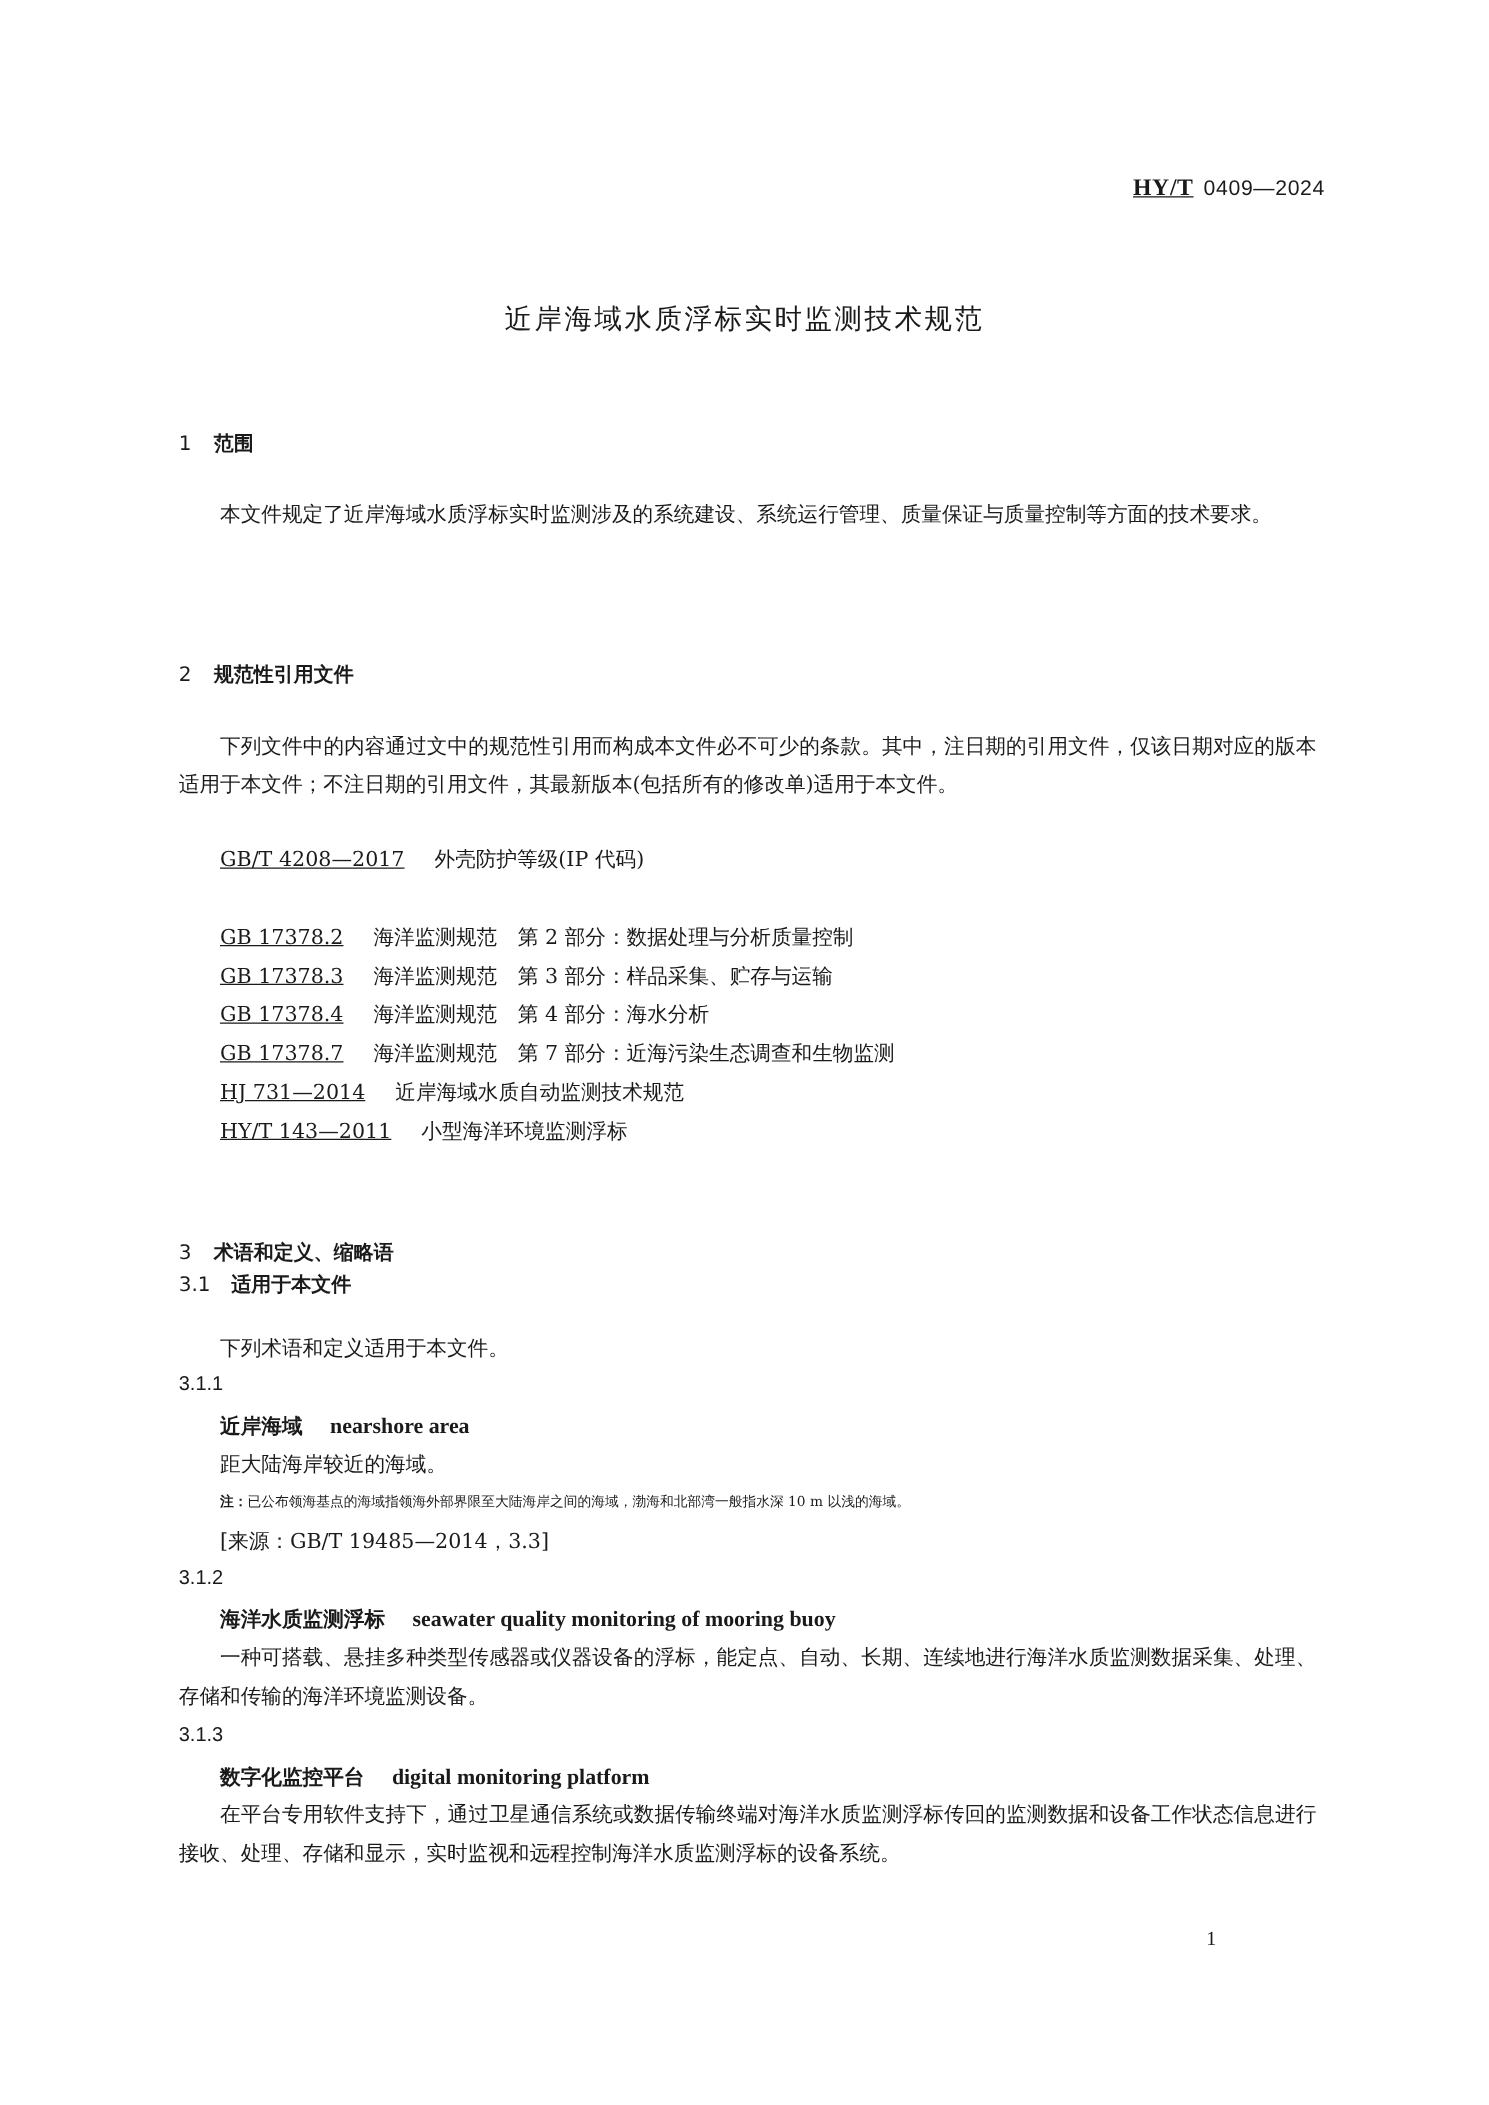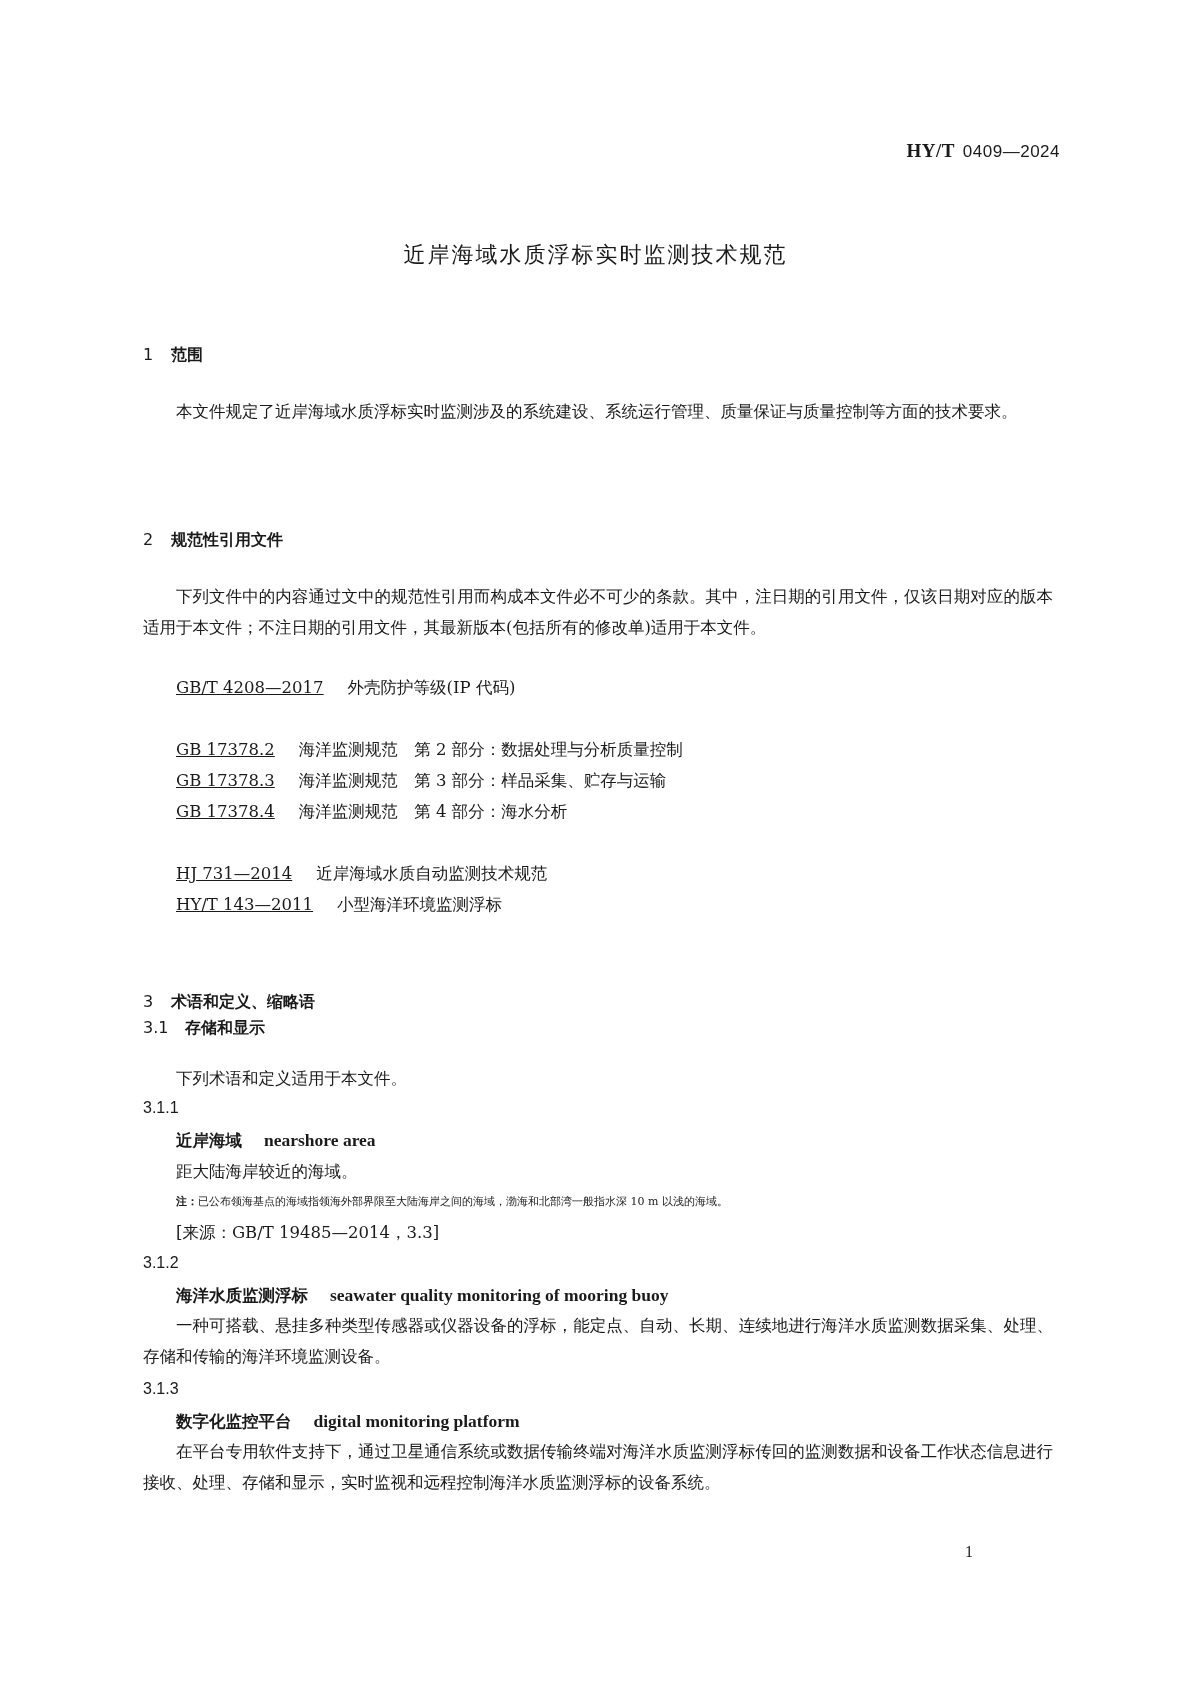--- a/index.html
+++ b/index.html
@@ -1,21 +1,21 @@
 <!DOCTYPE html>
 <html><head>
   <meta charset="utf-8">
   <style>
     html, body { margin: 0; padding: 0; background: #ffffff; }
     body { width: 1191px; height: 1684px; position: relative; overflow: hidden; color: #1a1a1a; }
     .page { position: absolute; left: 0; top: 0; width: 1191px; height: 1684px; }
     .abs { position: absolute; white-space: nowrap; }
 
     .std-code { right: 131px; top: 140px; font-size: 17px; letter-spacing: 0.5px; }
-    .std-code .pre { font-family: "Liberation Serif", serif; font-weight: bold; font-size: 19px; margin-right: 8px; }
+    .std-code .pre { font-family: "Liberation Serif", serif; font-weight: bold; font-size: 19px; margin-right: 8px; text-decoration: underline; }
     .std-code .num { font-family: "Liberation Sans", sans-serif; font-size: 17px; }
 
     .doc-title { left: 0; width: 1191px; top: 240px; text-align: center; font-size: 22px; letter-spacing: 2px; font-family: "DejaVu Sans", sans-serif; }
 
     .h1 { left: 143px; font-size: 16px; font-family: "DejaVu Sans", sans-serif; font-weight: bold; }
     .h1 .no { font-weight: normal; display: inline-block; width: 28px; }
     .h2 { left: 143px; font-size: 16px; font-family: "DejaVu Sans", sans-serif; font-weight: bold; }
     .h2 .no { font-weight: normal; display: inline-block; width: 42px; }
     .h3 { left: 143px; font-size: 16px; font-family: "Liberation Sans", sans-serif; }
 
@@ -46,28 +46,29 @@
 
   <div class="abs h1" style="top:530px;">
     <span class="no">2</span><span>规范性引用文件</span>
   </div>
   <div class="para" style="top:581px;">下列文件中的内容通过文中的规范性引用而构成本文件必不可少的条款。其中，注日期的引用文件，仅该日期对应的版本适用于本文件；不注日期的引用文件，其最新版本(包括所有的修改单)适用于本文件。</div>
 
   <div class="line" style="top:677px;"><span class="code">GB/T 4208—2017</span><span>外壳防护等级(IP 代码)</span></div>
   <div class="line" style="top:739px;"><span class="code">GB 17378.2</span><span>海洋监测规范　第 2 部分：数据处理与分析质量控制</span></div>
   <div class="line" style="top:770px;"><span class="code">GB 17378.3</span><span>海洋监测规范　第 3 部分：样品采集、贮存与运输</span></div>
   <div class="line" style="top:801px;"><span class="code">GB 17378.4</span><span>海洋监测规范　第 4 部分：海水分析</span></div>
+  <div class="line" style="top:832px;"><span class="code">GB 17378.7</span><span>海洋监测规范　第 7 部分：近海污染生态调查和生物监测</span></div>
   <div class="line" style="top:863px;"><span class="code">HJ 731—2014</span><span>近岸海域水质自动监测技术规范</span></div>
   <div class="line" style="top:894px;"><span class="code">HY/T 143—2011</span><span>小型海洋环境监测浮标</span></div>
 
   <div class="abs h1" style="top:960px;margin-top:32px;">
     <span class="no">3</span><span>术语和定义、缩略语</span>
   </div>
   <div class="abs h2" style="top:1018px;">
-    <span class="no">3.1</span><span>存储和显示</span>
+    <span class="no">3.1</span><span>适用于本文件</span>
   </div>
   <div class="line" style="top:1068px;">下列术语和定义适用于本文件。</div>
 
   <div class="abs h3" style="top:1099px;text-align:right;">3.1.1</div>
   <div class="term" style="top:1130px;"><span>近岸海域</span><span class="en">nearshore area</span></div>
   <div class="line" style="top:1161px;">距大陆海岸较近的海域。</div>
   <div class="note" style="top:1194px;"><b>注：</b><span>已公布领海基点的海域指领海外部界限至大陆海岸之间的海域，渤海和北部湾一般指水深 10 m 以浅的海域。</span></div>
   <div class="line" style="top:1222px;">[来源：GB/T 19485—2014，3.3]</div>
 
   <div class="abs h3" style="top:1254px;">3.1.2</div>

